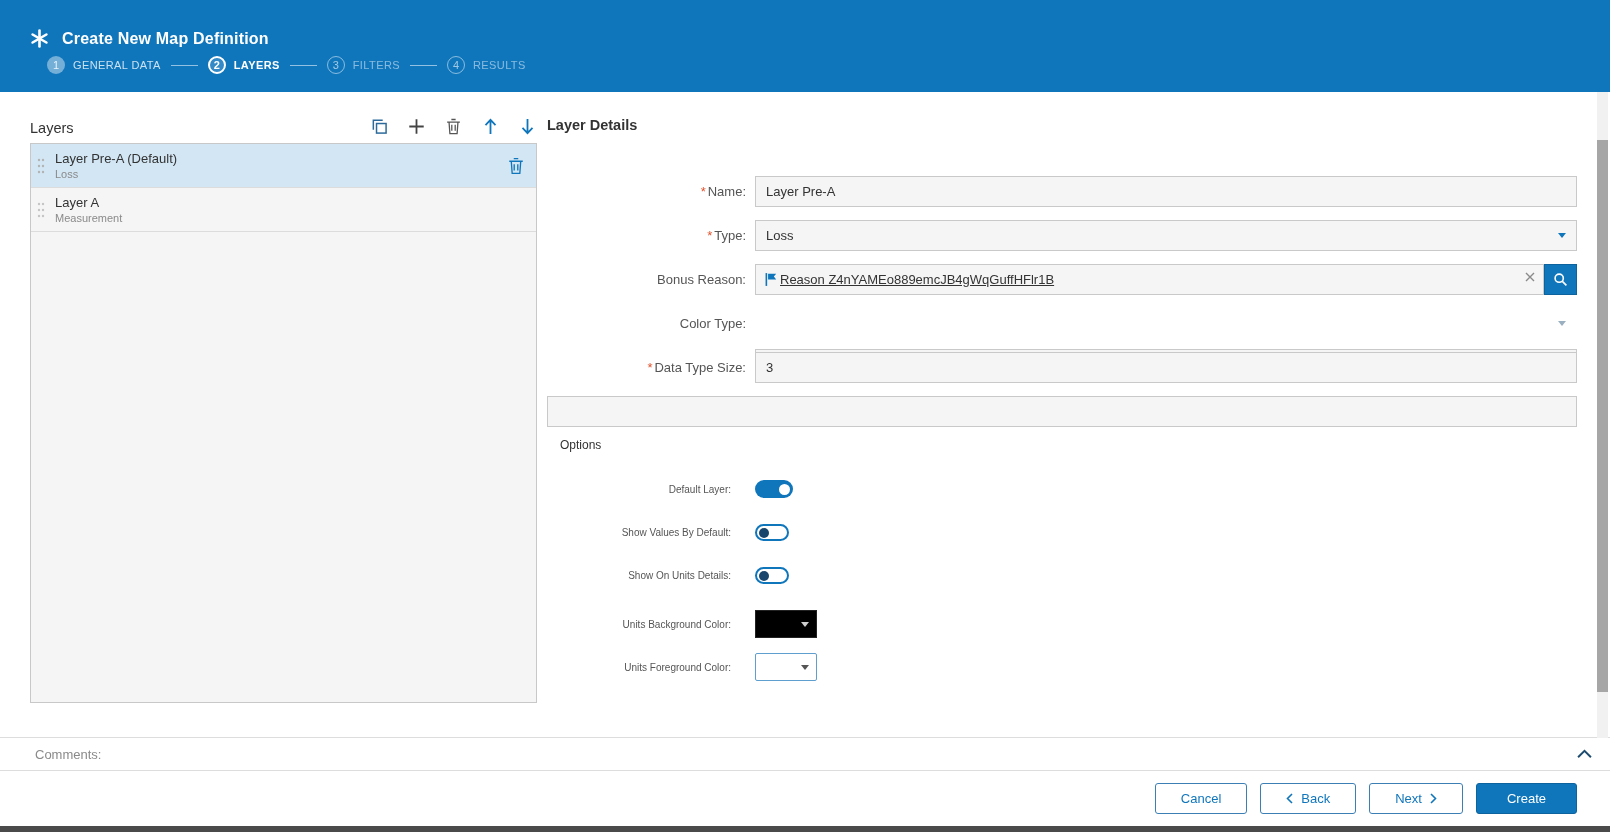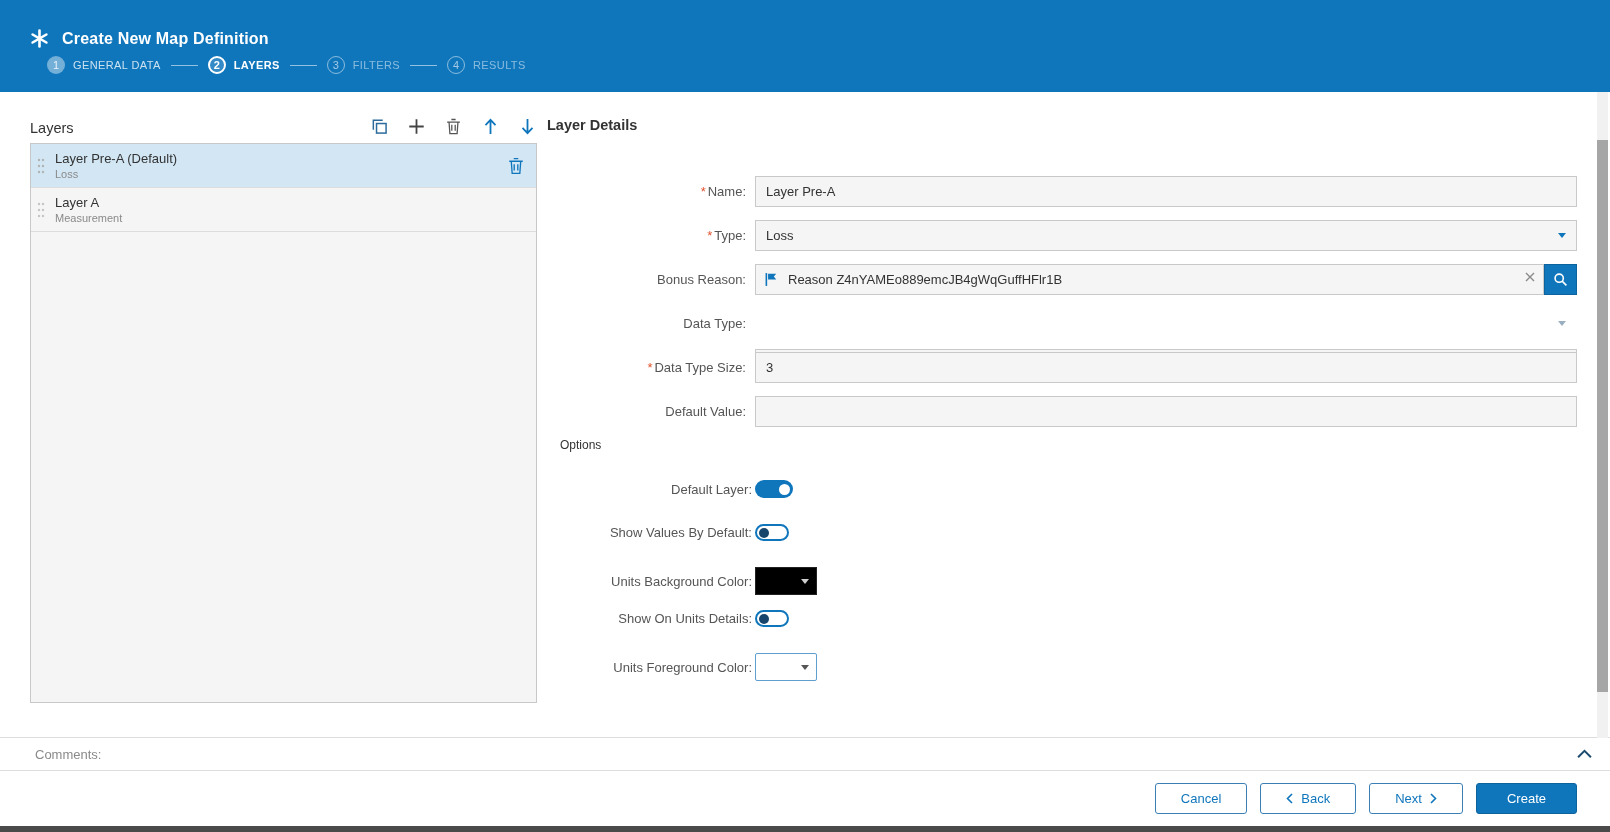--- a/index.html
+++ b/index.html
@@ -49,32 +49,32 @@
   .req { color:#e0532f; margin-right:2px; font-size:13px; }
   .form-control { flex:1; position:relative; }
   .fld { width:100%; height:31px; background:#f5f5f5; border:1px solid #c9c9c9; font-family:"Liberation Sans", sans-serif;
     font-size:13px; color:#333; padding:0 10px; outline:none; }
   .fld.disabled { color:#9a9a9a;margin-top:41px; }
   .caret { width:0; height:0; border-left:4px solid transparent; border-right:4px solid transparent; border-top:5px solid #1076BC; }
   .caret.gray { border-top-color:#9ab0c0; }
   .caret.dark { border-top-color:#555; }
   .caret.light { border-top-color:#cfcfcf; }
   .select-caret { position:absolute; right:0; top:0; width:30px; height:31px; display:flex; align-items:center; justify-content:center; cursor:pointer; }
-  .lookup-input { padding-left:32px; padding-right:58px; width:calc(100% - 33px); }
+  .lookup-input { padding-left:24px; padding-right:58px; width:calc(100% - 33px);text-decoration:underline; }
   .flag-wrap { position:absolute; left:9px; top:8px; }
   .clear-btn { position:absolute; right:42px; top:8px; cursor:pointer; display:flex; }
   .search-btn { position:absolute; right:0; top:0; width:33px; height:31px; background:#1076BC; border:1px solid #0d639e;
     display:flex; align-items:center; justify-content:center; cursor:pointer; }
 
   
   .options { position:absolute; left:547px; top:438px; width:1030px; }
   .options-title { font-size:12px; color:#333; padding-left:13px; margin-bottom:28px; }
   .opt-row { display:flex; align-items:center; margin-bottom:26px; }
   .opt-row.colors { margin-bottom:15px; }
-  .opt-label { width:208px; text-align:right; padding-right:3px; font-size:13px; color:#555; white-space:nowrap; }
+  .opt-label { width:208px; text-align:right; padding-right:24px; font-size:10px; color:#555; white-space:nowrap; }
   .toggle { position:relative; border-radius:10px; cursor:pointer; }
   .toggle.on { width:38px; height:18px; background:#1076BC; }
   .toggle.on .knob { position:absolute; right:3px; top:3.5px; width:11px; height:11px; border-radius:50%; background:#fff; }
   .toggle.off { width:34px; height:17px; background:#fff; border:2px solid #1076BC; }
   .toggle.off .knob { position:absolute; left:2px; top:1.5px; width:10px; height:10px; border-radius:50%; background:#17456b; }
   .color-btn { width:62px; height:28px; display:flex; align-items:center; justify-content:flex-end; padding-right:7px; cursor:pointer; }
   .color-btn.bg-swatch { border:1px solid #222; }
   .color-btn.fg-swatch { border:1px solid #5f9fd0; border-radius:2px; }
 
   
@@ -249,38 +249,37 @@
       <span class="search-btn">
         <svg width="15" height="15" viewBox="0 0 15 15">
             <circle cx="6.2" cy="6.2" r="4.1" stroke="#fff" fill="none" stroke-width="1.6"></circle>
             <path d="M9.4 9.4l4 4" stroke="#fff" stroke-width="1.6"></path>
           </svg>
       </span>
     </div>
   </div>
 
   <div class="form-row">
-    <div class="form-label">Data Type:</div>
+    <div class="form-label">Color Type:</div>
     <div class="form-control">
       <input class="fld disabled" type="text" disabled="" value="String" style="">
       <span class="select-caret">
           <span class="caret gray"></span>
         </span>
     </div>
   </div>
 
   <div class="form-row">
     <div class="form-label"><span class="req">*</span><span>Data Type Size:</span></div>
     <div class="form-control">
       <input class="fld" type="text" value="3" style="">
     </div>
   </div>
 
   <div class="form-row">
-    <div class="form-label">Default Value:</div>
     <div class="form-control">
       <input class="fld" type="text" value="" style="">
     </div>
   </div>
 </div>
 
 <div class="options">
   <div class="options-title">Options</div>
 
   <div class="opt-row">
@@ -290,32 +289,32 @@
       </span>
   </div>
 
   <div class="opt-row">
     <span class="opt-label">Show Values By Default:</span>
     <span class="toggle off">
         <span class="knob"></span>
       </span>
   </div>
 
+  <div class="opt-row">
+    <span class="opt-label">Show On Units Details:</span>
+    <span class="toggle off">
+        <span class="knob"></span>
+      </span>
+  </div>
+
   <div class="opt-row colors">
     <span class="opt-label">Units Background Color:</span>
     <span class="color-btn bg-swatch" style="background-color: rgb(0, 0, 0);">
       <span class="caret light"></span>
     </span>
-  </div>
-
-  <div class="opt-row">
-    <span class="opt-label">Show On Units Details:</span>
-    <span class="toggle off">
-        <span class="knob"></span>
-      </span>
   </div>
 
   <div class="opt-row colors">
     <span class="opt-label">Units Foreground Color:</span>
     <span class="color-btn fg-swatch" style="background-color: rgb(255, 255, 255);">
       <span class="caret dark"></span>
     </span>
   </div>
 </div>
 

